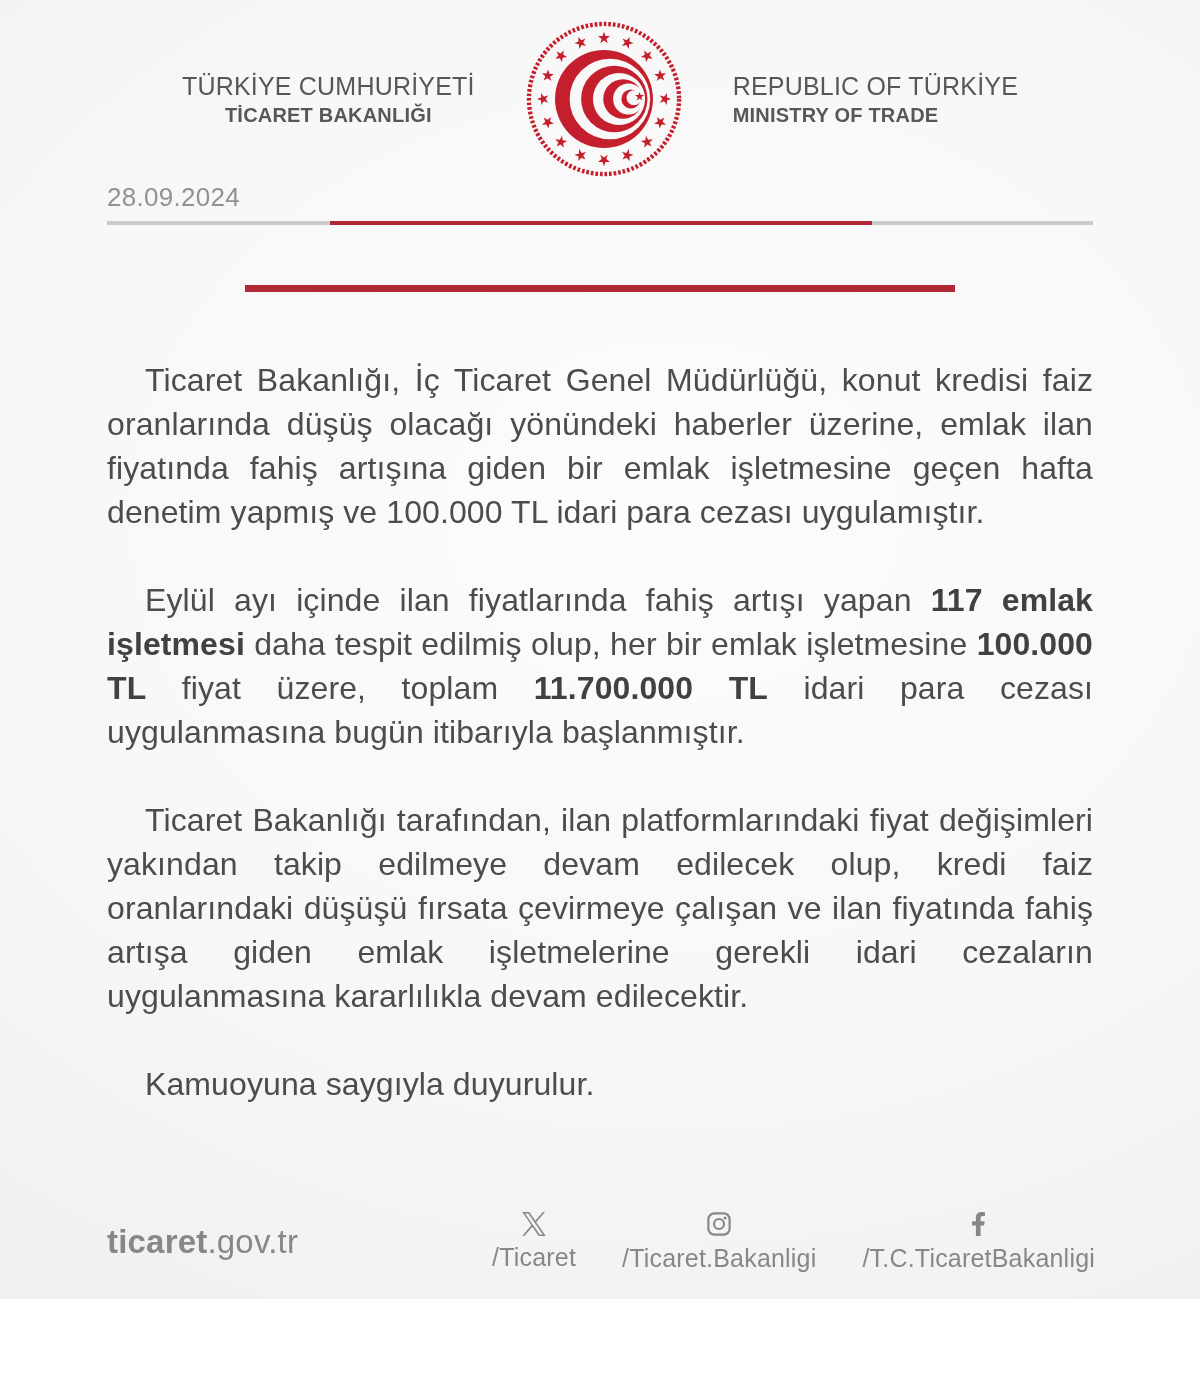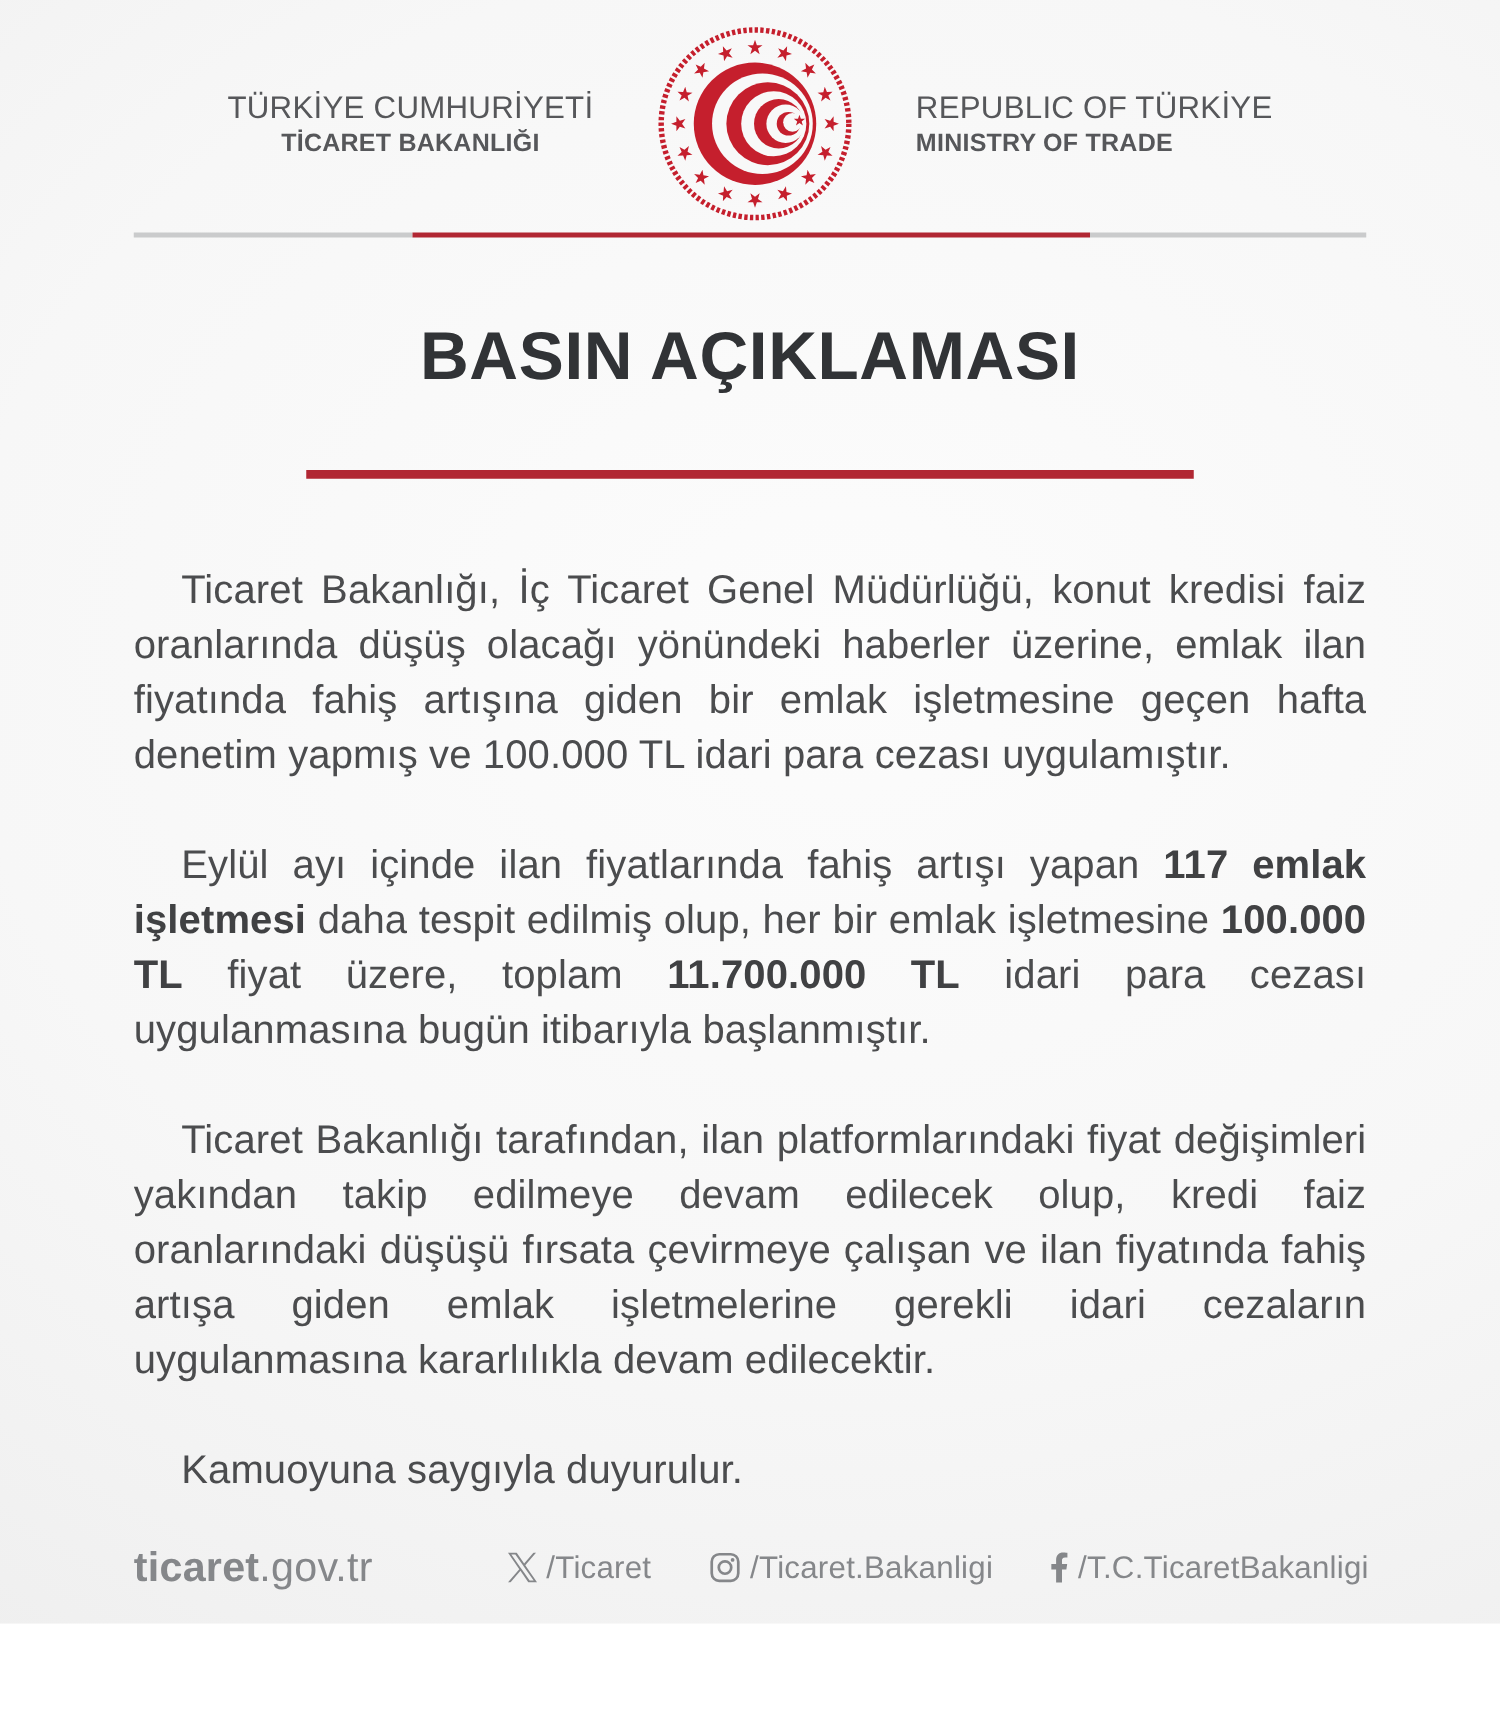--- a/index.html
+++ b/index.html
@@ -101,21 +101,21 @@
     right: 105px;
     bottom: 26px;
     display: flex;
     justify-content: space-between;
     align-items: center;
     color: #85878a;
   }
   .website { font-size: 33px; letter-spacing: 0.2px; }
   .website .bold { font-weight: 700; }
   .social-row { display: flex; align-items: center; gap: 46px; }
-  .social-item { display: flex; align-items: center; gap: 7px; font-size: 25px; }
+  .social-item { display: flex; align-items: center; gap: 7px; font-size: 25px; flex-direction: column; }
   .social-item svg { display: block; }
   .social-handle { white-space: nowrap; letter-spacing: 0.2px; }
 </style>
 </head>
 <body>
 
 <div class="page">
 
   <header class="header">
     <div class="header-block tr">
@@ -162,27 +162,27 @@
       </svg>
     </div>
 
     <div class="header-block en">
       <div class="header-line1">REPUBLIC OF TÜRKİYE</div>
       <div class="header-line2">MINISTRY OF TRADE</div>
     </div>
   </header>
 
   <div class="content">
+    <div class="date-row">28.09.2024</div>
     <div class="separator">
       <span class="seg-gray"></span>
       <span class="seg-red"></span>
       <span class="seg-gray right"></span>
     </div>
 
-    <h1 class="press-title">BASIN AÇIKLAMASI</h1>
     <div class="title-divider"></div>
 
     <main class="press-body">
         <p><span>Ticaret Bakanlığı, İç Ticaret Genel Müdürlüğü, konut kredisi faiz oranlarında düşüş olacağı yönündeki haberler üzerine, emlak ilan fiyatında fahiş artışına giden bir emlak işletmesine geçen hafta denetim yapmış ve 100.000 TL idari para cezası uygulamıştır.</span></p>
         <p><span>Eylül ayı içinde ilan fiyatlarında fahiş artışı yapan </span><span class="bold">117 emlak işletmesi</span><span> daha tespit edilmiş olup, her bir emlak işletmesine </span><span class="bold">100.000 TL</span><span> fiyat üzere, toplam </span><span class="bold">11.700.000 TL</span><span> idari para cezası uygulanmasına bugün itibarıyla başlanmıştır.</span></p>
         <p><span>Ticaret Bakanlığı tarafından, ilan platformlarındaki fiyat değişimleri yakından takip edilmeye devam edilecek olup, kredi faiz oranlarındaki düşüşü fırsata çevirmeye çalışan ve ilan fiyatında fahiş artışa giden emlak işletmelerine gerekli idari cezaların uygulanmasına kararlılıkla devam edilecektir.</span></p>
         <p><span>Kamuoyuna saygıyla duyurulur.</span></p>
       </main>
   </div>
 

